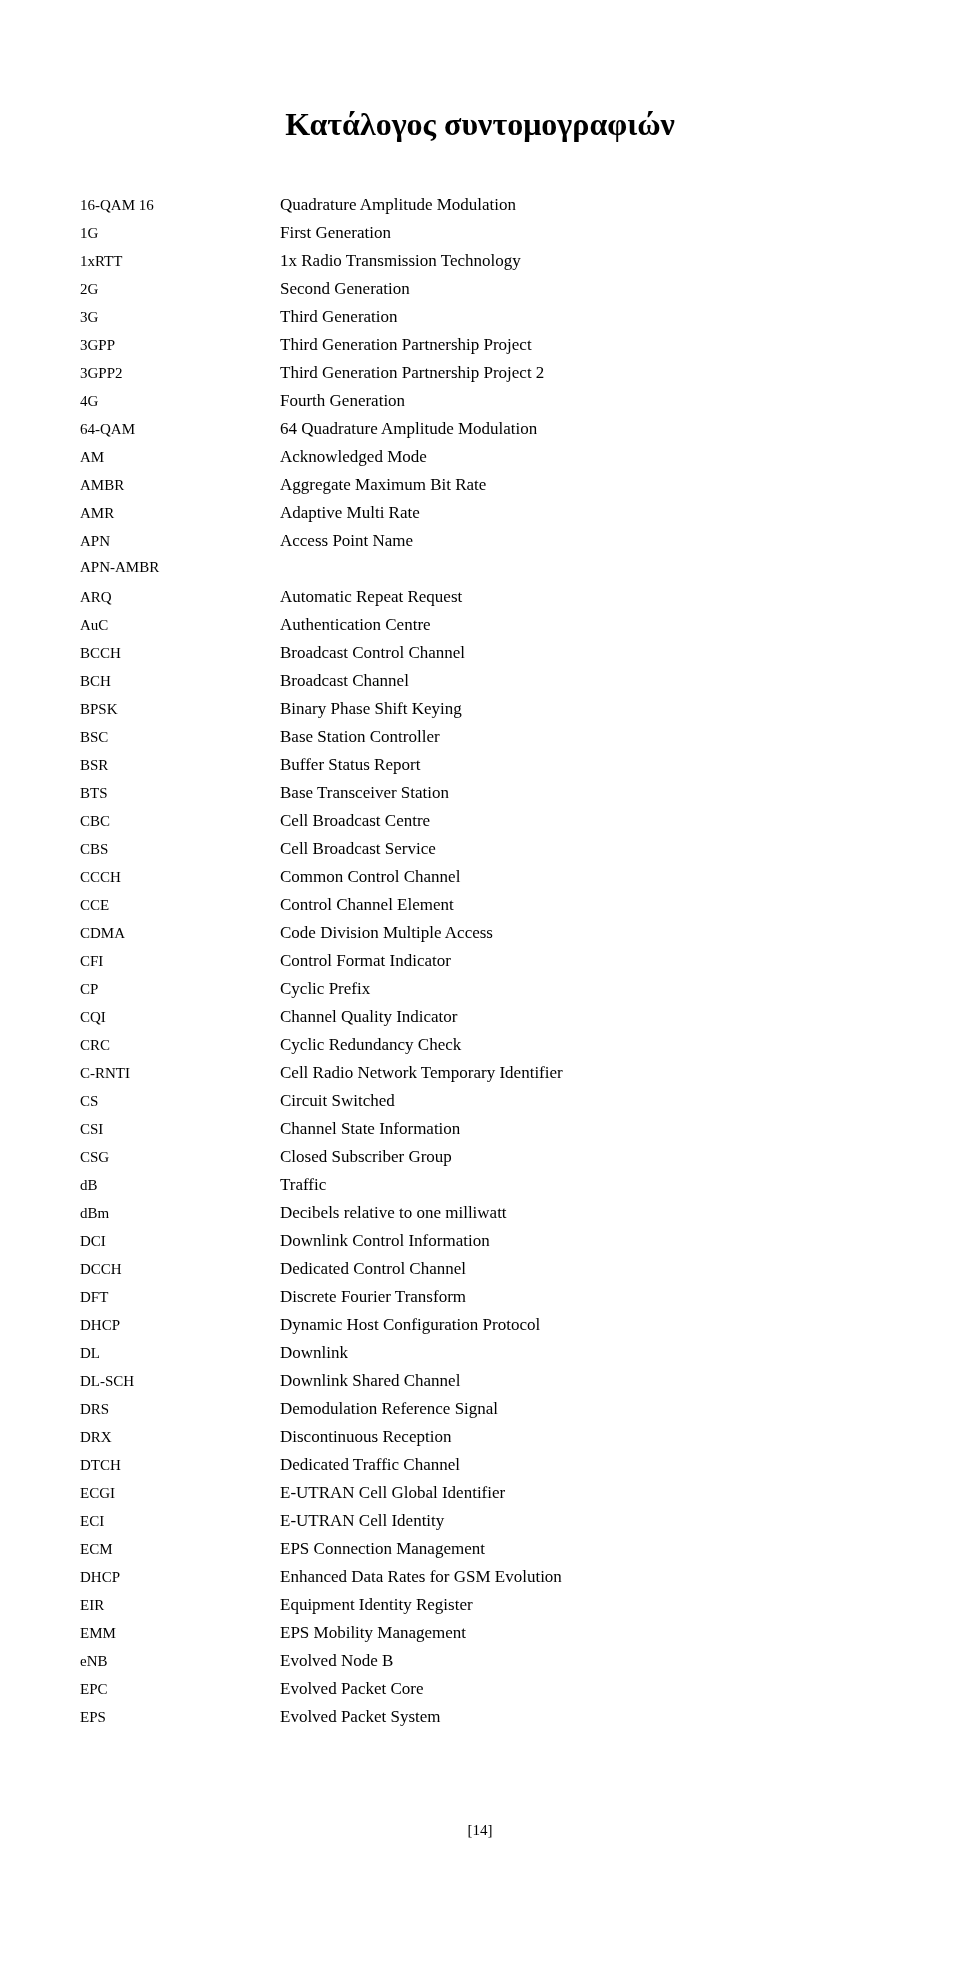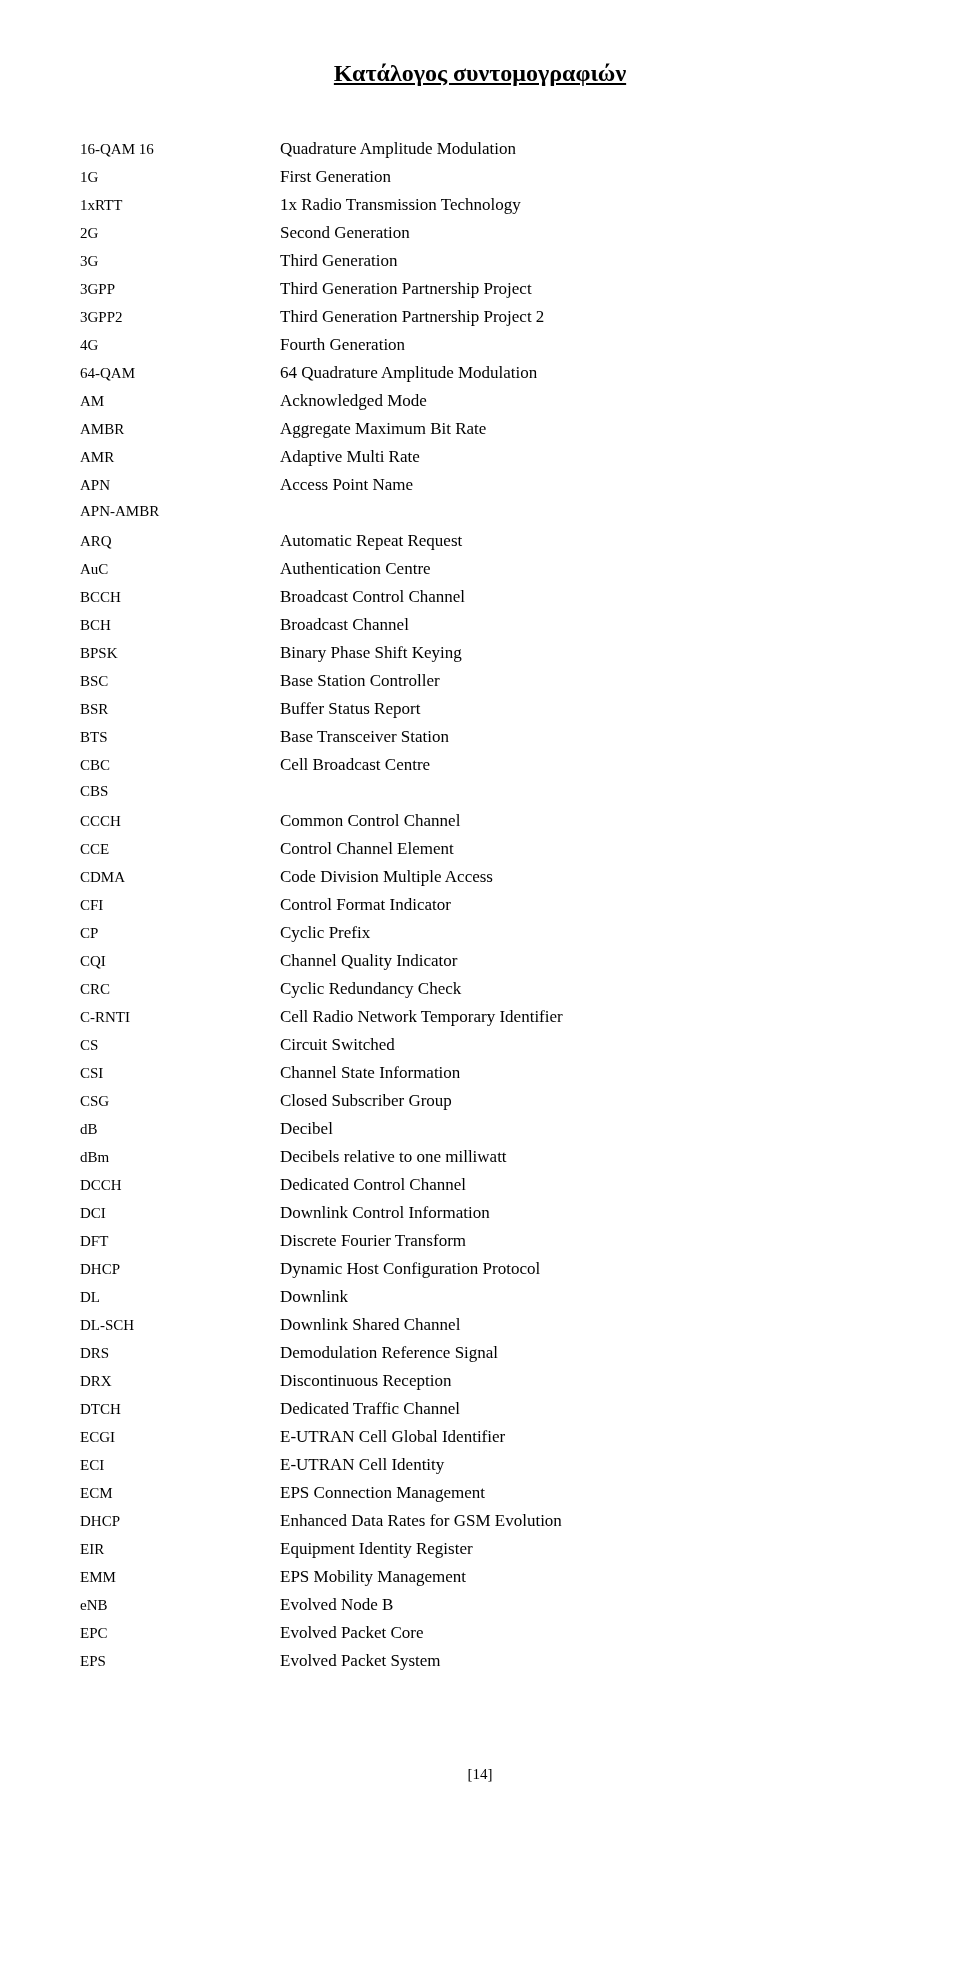--- a/index.html
+++ b/index.html
@@ -13,25 +13,25 @@
       font-family: "Times New Roman", Times, serif;
       font-size: 15px;
       color: #000000;
       width: 960px;
       min-height: 1971px;
       padding: 60px 80px 80px 80px;
     }
 
     .page-title {
       text-align: center;
-      font-size: 24px;
+      font-size: 32px;
       font-weight: bold;
-      text-decoration: underline;
       margin-bottom: 50px;
       font-family: "Times New Roman", Times, serif;
+      margin-top: 46px;
     }
 
     .abbreviations-container {
       display: flex;
       flex-direction: column;
       gap: 0;
     }
 
     .abbr-row {
       display: flex;
@@ -153,20 +153,21 @@
     <div class="abbr-row">
       <span class="abbr-term">BTS</span>
       <span class="abbr-definition">Base Transceiver Station</span>
     </div>
     <div class="abbr-row">
       <span class="abbr-term">CBC</span>
       <span class="abbr-definition">Cell Broadcast Centre</span>
     </div>
     <div class="abbr-row">
       <span class="abbr-term">CBS</span>
+      <span class="abbr-definition">Cell Broadcast Service</span>
     </div>
     <div class="abbr-row">
       <span class="abbr-term">CCCH</span>
       <span class="abbr-definition">Common Control Channel</span>
     </div>
     <div class="abbr-row">
       <span class="abbr-term">CCE</span>
       <span class="abbr-definition">Control Channel Element</span>
     </div>
     <div class="abbr-row">
@@ -200,35 +201,35 @@
     <div class="abbr-row">
       <span class="abbr-term">CSI</span>
       <span class="abbr-definition">Channel State Information</span>
     </div>
     <div class="abbr-row">
       <span class="abbr-term">CSG</span>
       <span class="abbr-definition">Closed Subscriber Group</span>
     </div>
     <div class="abbr-row">
       <span class="abbr-term">dB</span>
-      <span class="abbr-definition">Decibel</span>
+      <span class="abbr-definition">Traffic</span>
     </div>
     <div class="abbr-row">
       <span class="abbr-term">dBm</span>
       <span class="abbr-definition">Decibels relative to one milliwatt</span>
     </div>
     <div class="abbr-row">
+      <span class="abbr-term">DCI</span>
+      <span class="abbr-definition">Downlink Control Information</span>
+    </div>
+    <div class="abbr-row">
       <span class="abbr-term">DCCH</span>
       <span class="abbr-definition">Dedicated Control Channel</span>
     </div>
     <div class="abbr-row">
-      <span class="abbr-term">DCI</span>
-      <span class="abbr-definition">Downlink Control Information</span>
-    </div>
-    <div class="abbr-row">
       <span class="abbr-term">DFT</span>
       <span class="abbr-definition">Discrete Fourier Transform</span>
     </div>
     <div class="abbr-row">
       <span class="abbr-term">DHCP</span>
       <span class="abbr-definition">Dynamic Host Configuration Protocol</span>
     </div>
     <div class="abbr-row">
       <span class="abbr-term">DL</span>
       <span class="abbr-definition">Downlink</span>

